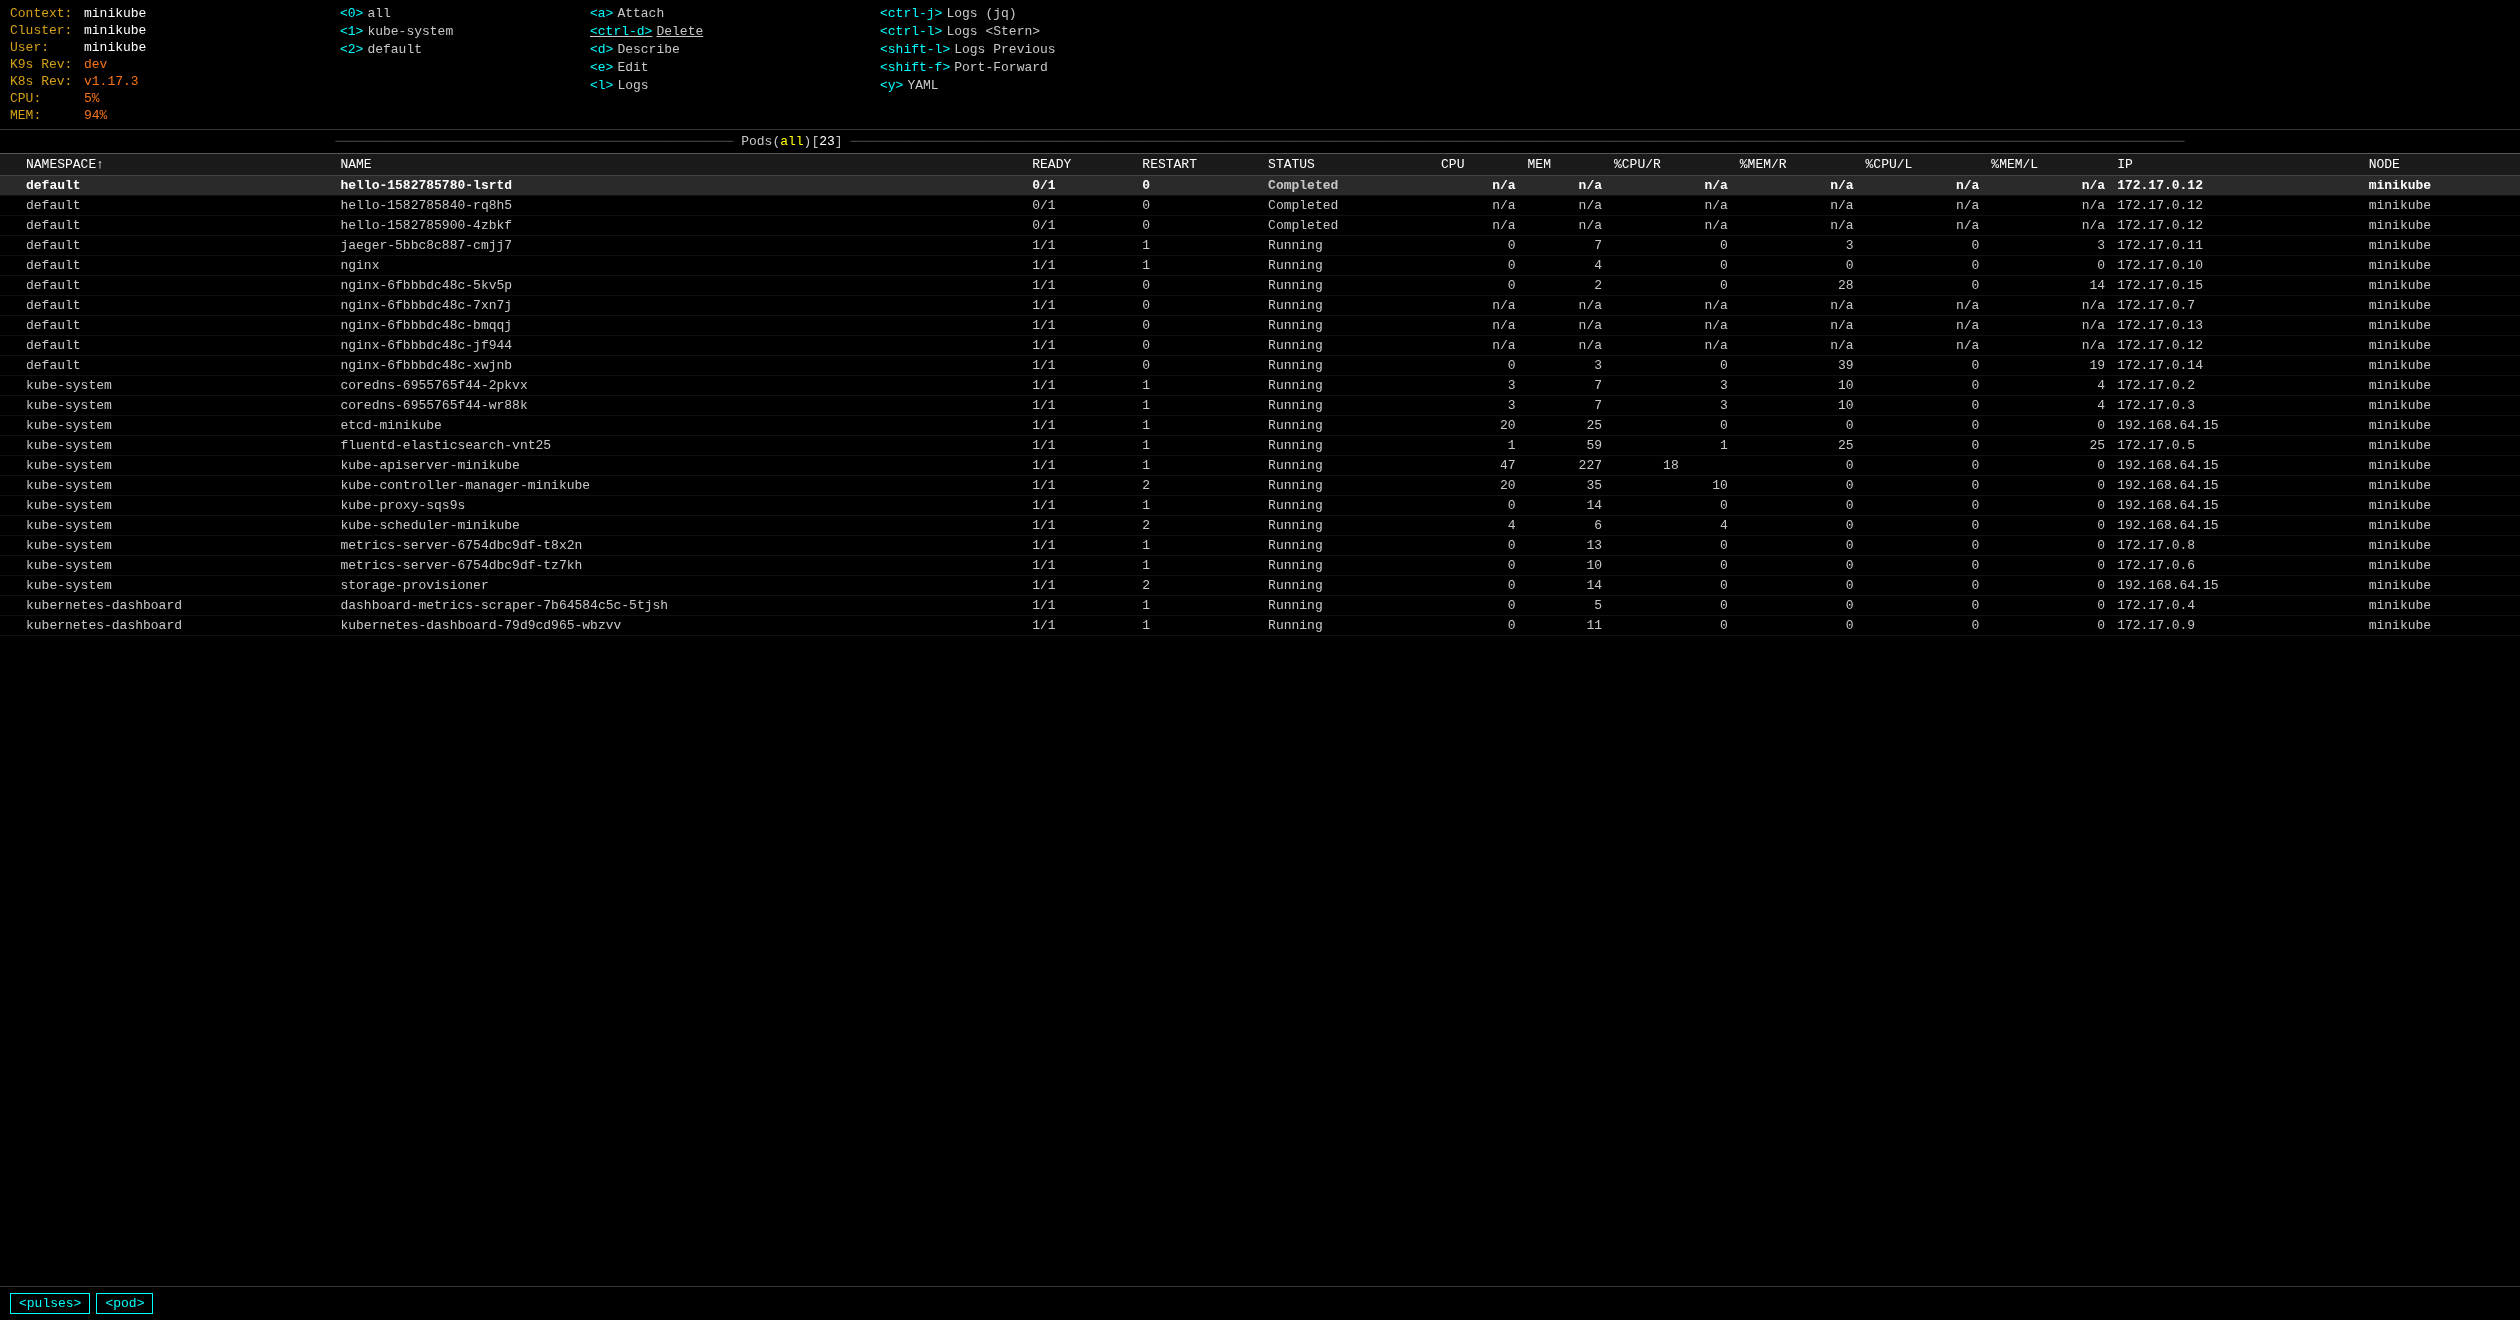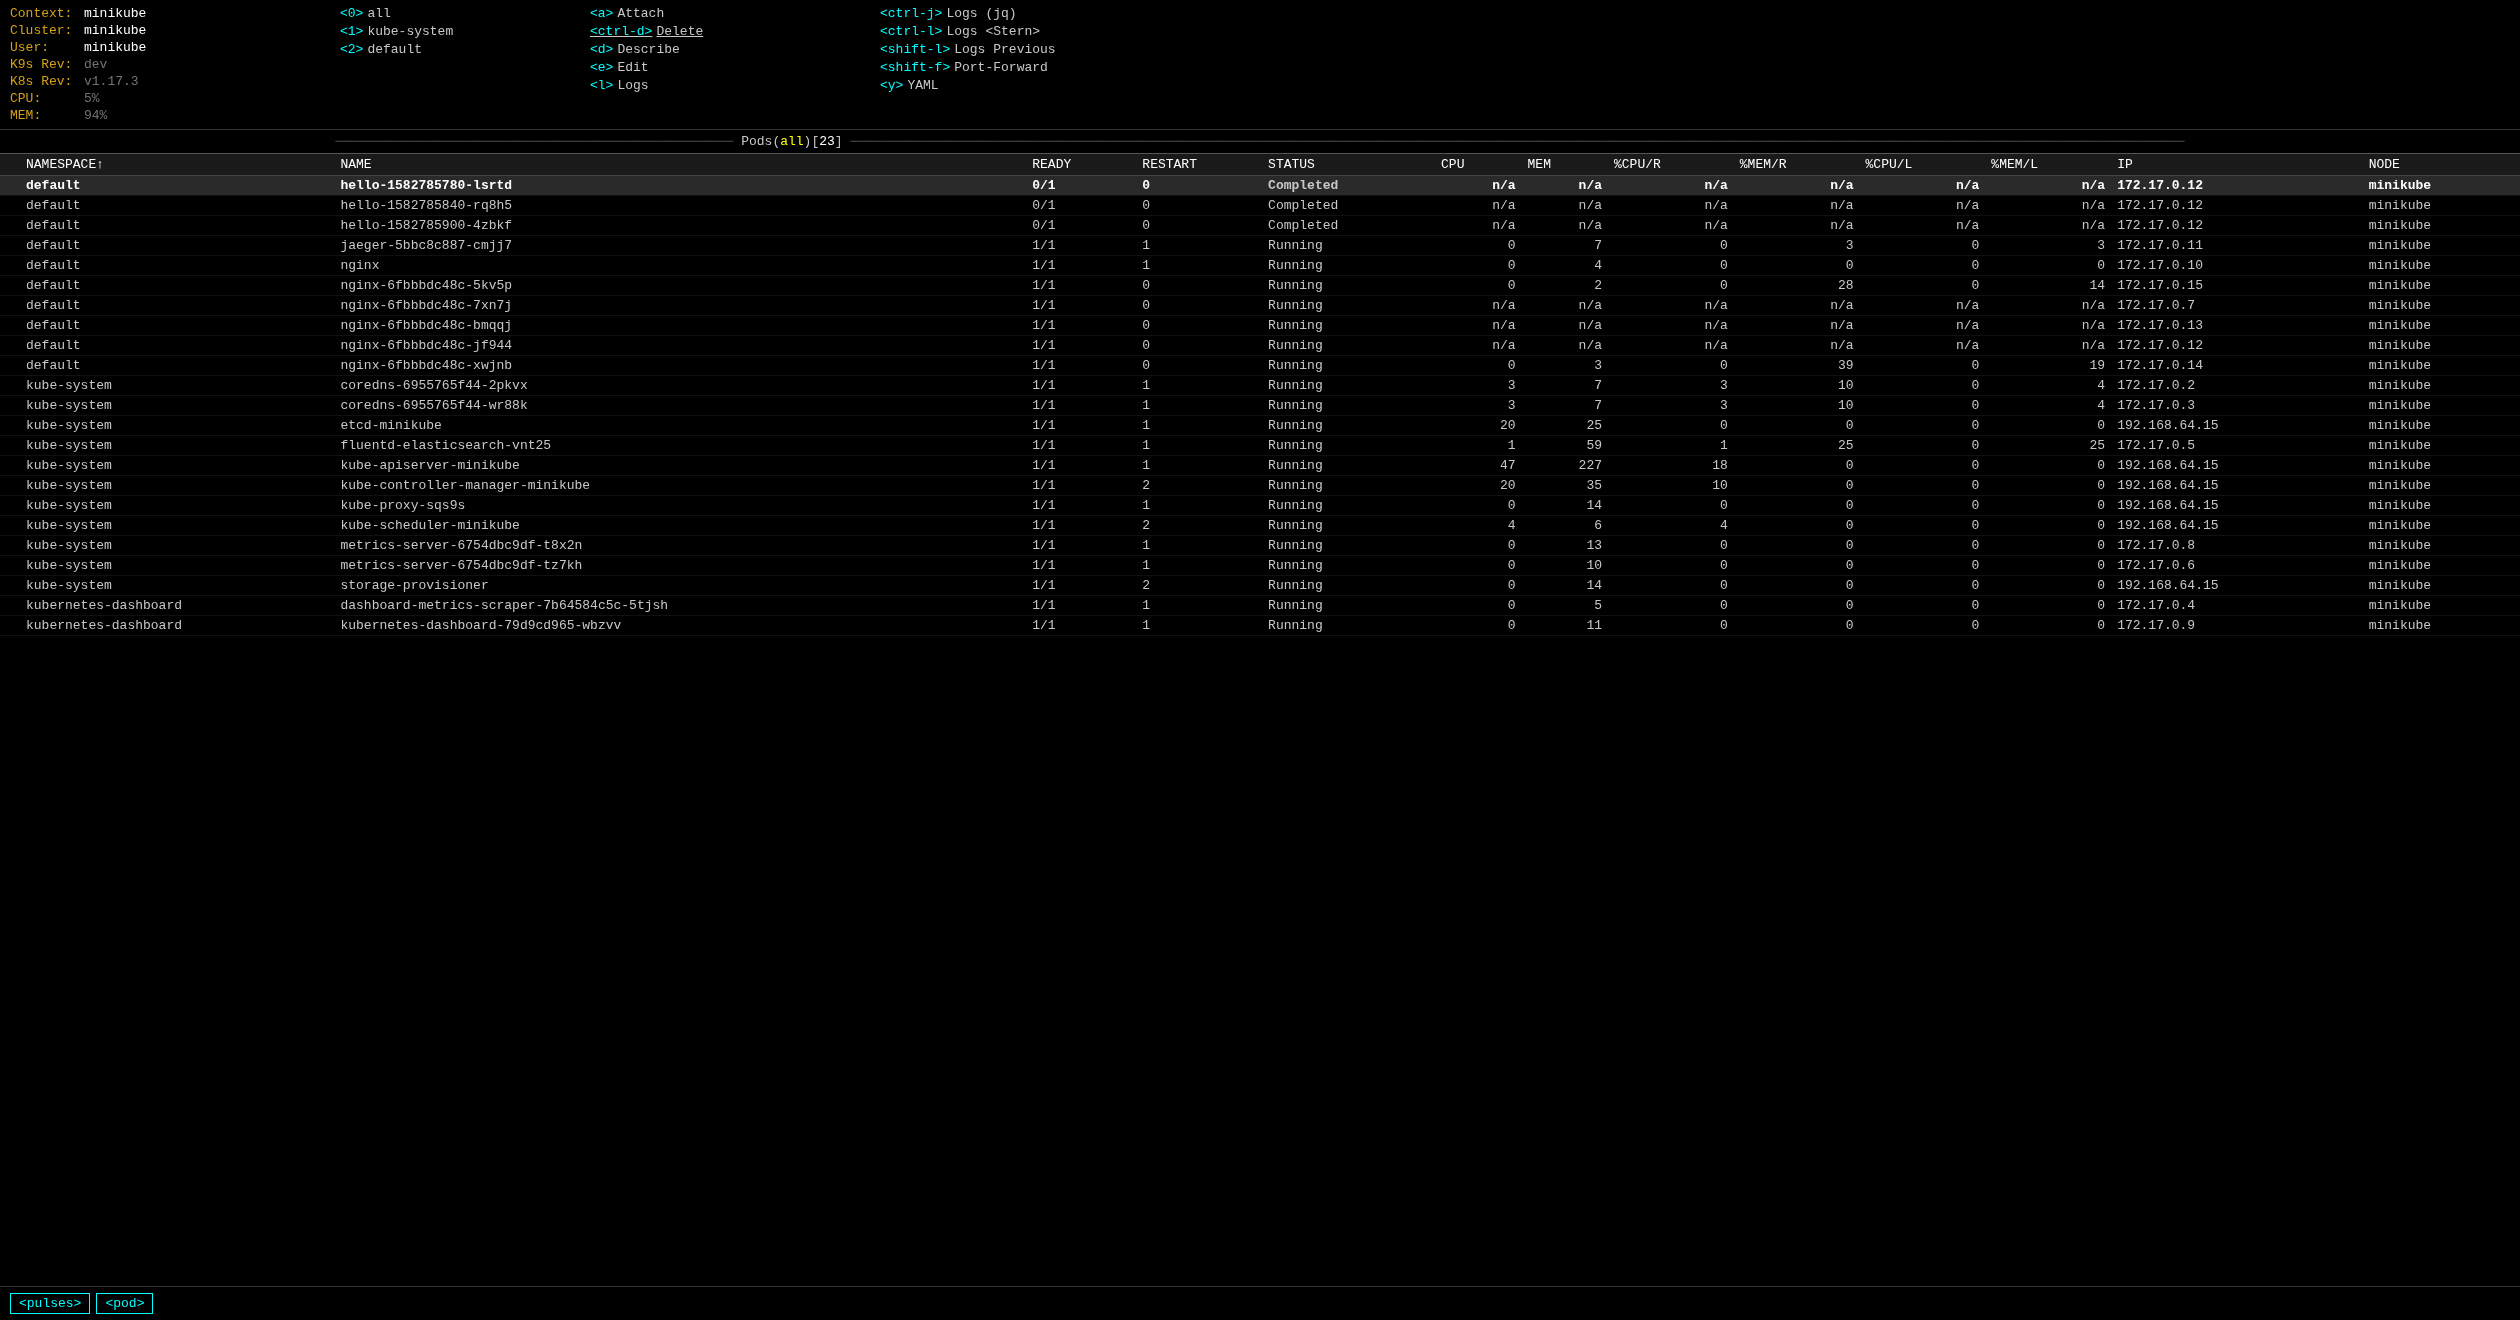--- a/index.html
+++ b/index.html
@@ -30,21 +30,21 @@
       gap: 4px;
       align-items: baseline;
     }
     .info-label {
       color: #d4a017;
       min-width: 70px;
     }
     .info-value {
       color: #fff;
     }
-    .info-value.green { color: #737373; }
+    .info-value.green { color: #f97316; }
     .shortcuts-section {
       display: flex;
       flex-direction: column;
       gap: 3px;
       flex: 1;
       padding: 0 30px;
     }
     .shortcuts-row {
       display: flex;
       gap: 30px;
@@ -494,21 +494,21 @@
   </tr>
         <tr>
     <td style="color:#00ff00; width:20px;"></td>
     <td style="">kube-system</td>
     <td style="">kube-apiserver-minikube</td>
     <td style="">1/1</td>
     <td style="">1</td>
     <td class="status-running" style="">Running</td>
     <td style="text-align:right; ">47</td>
     <td style="text-align:right; ">227</td>
-    <td style="text-align:right; ">18</td>
+    <td style="text-align:center; ">18</td>
     <td style="text-align:right; ">0</td>
     <td style="text-align:right; ">0</td>
     <td style="text-align:right; ">0</td>
     <td style="">192.168.64.15</td>
     <td style="">minikube</td>
   </tr>
         <tr>
     <td style="color:#00ff00; width:20px;"></td>
     <td style="">kube-system</td>
     <td style="">kube-controller-manager-minikube</td>

